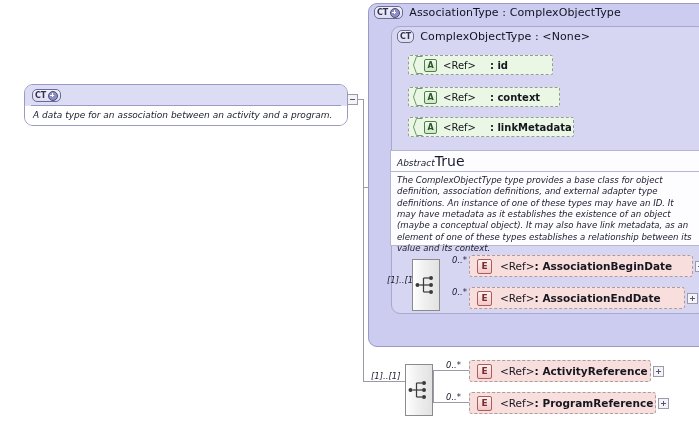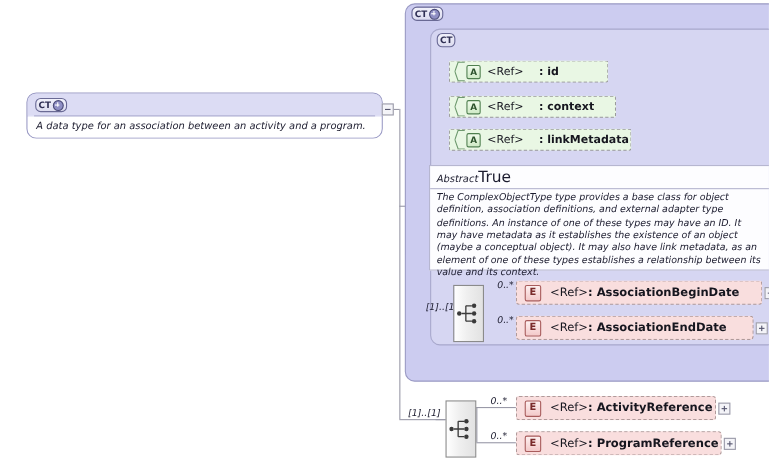--- a/index.html
+++ b/index.html
@@ -201,28 +201,30 @@
   <div class="ln-h" style="left:417px;top:402px;width:36px;"></div>
   <div class="ln-v" style="left:417px;top:370px;height:32px;"></div>
 
   <div class="ct-container" style="left:352px;top:3px;width:343px;height:344px;"></div>
 
   <div class="ct-head" style="left:358px;top:6px;">
     <span class="badge">
       <span>CT</span>
         <span class="plus"></span>
     </span>
+    <span class="ct-title">AssociationType : ComplexObjectType</span>
   </div>
 
   <div class="ct-container lvl2" style="left:375px;top:26px;width:316px;height:288px;"></div>
 
   <div class="ct-head" style="left:381px;top:30px;">
     <span class="badge">
       <span>CT</span>
     </span>
+    <span class="ct-title">ComplexObjectType : &lt;None&gt;</span>
   </div>
 
   <div class="attrbox" style="left:392px;top:55px;width:145px;">
     <span class="notch">
       <svg width="10" height="18" viewBox="0 0 10 18">
           <path d="M9.5 0.5 L3.5 0.5 L0.5 9 L3.5 17.5 L9.5 17.5" fill="#e9f7e4" stroke="#6f9a6f" stroke-width="1"></path>
         </svg>
     </span>
     <span class="attr-ico">A</span>
     <span class="attr-ref">&lt;Ref&gt;</span>

